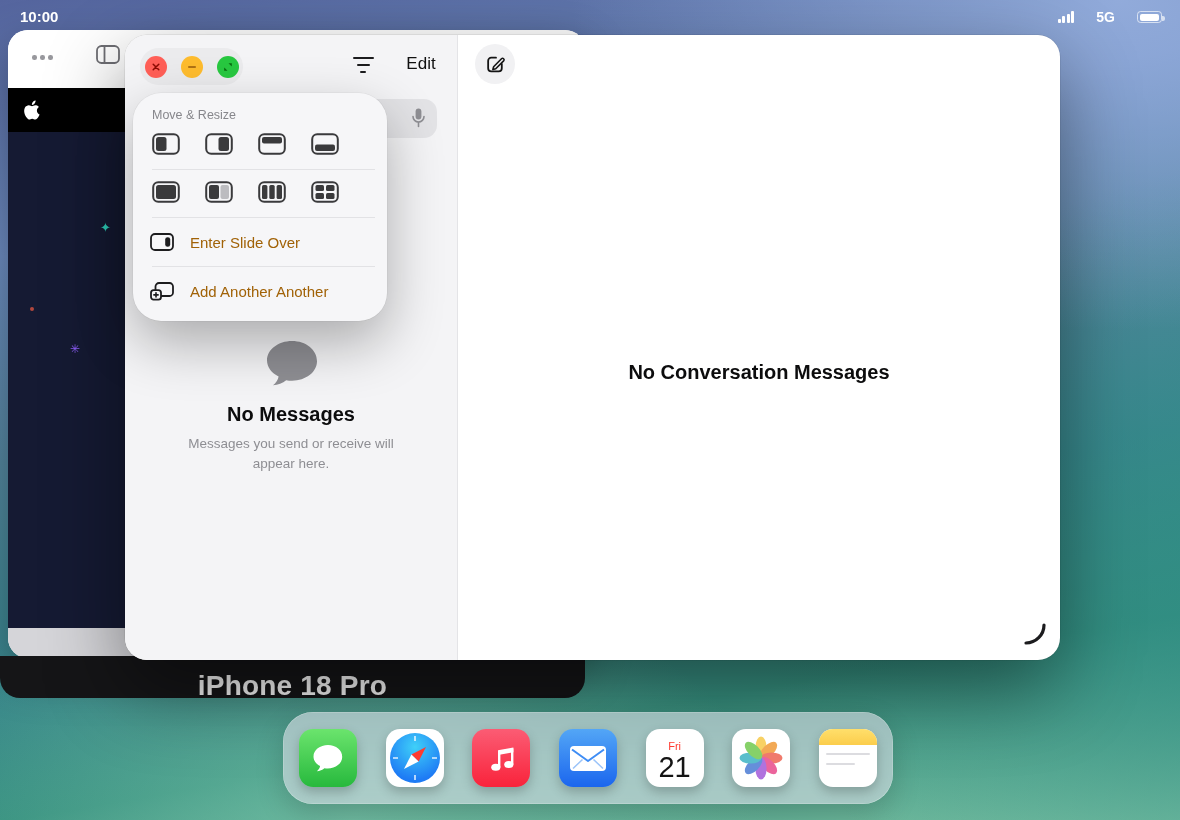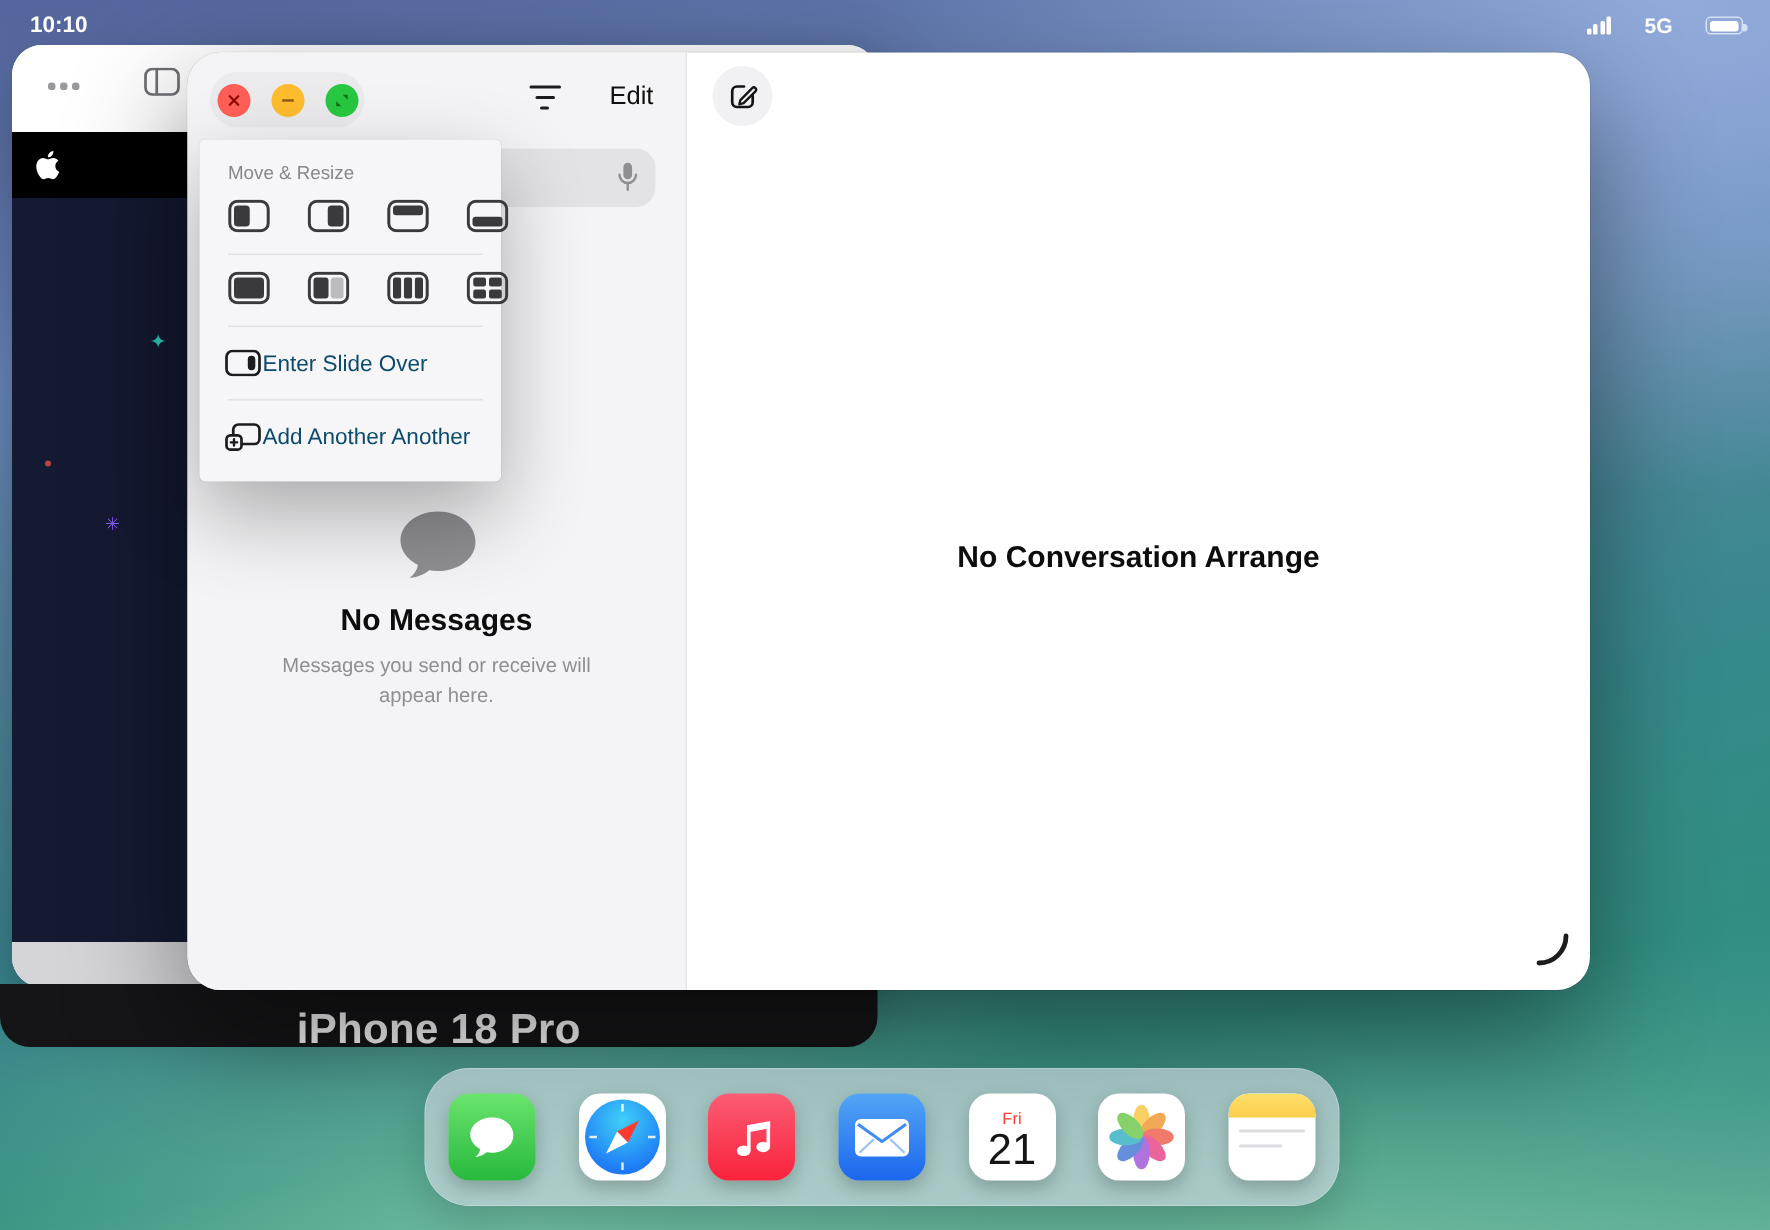--- a/index.html
+++ b/index.html
@@ -55,28 +55,28 @@
   .search-field{position:absolute; left:25px; top:64px; width:287px; height:39px; background:#e3e3e6; border-radius:13px;}
   .mic{position:absolute; right:11px; top:8px;}
   .empty-bubble{position:absolute; left:139px; top:303px;}
   .empty-title{position:absolute; left:0; top:368px; width:100%; text-align:center; font-size:20px; font-weight:700; color:#0c0c0d;}
   .empty-sub{position:absolute; left:0; top:399px; width:100%; padding:0 47px; text-align:center; font-size:13.5px; line-height:1.5; color:#8e8e93;}
   .compose-btn{position:absolute; left:350px; top:9px; width:40px; height:40px; border-radius:50%; background:#f1f1f3; display:flex; align-items:center; justify-content:center;}
   .detail-title{position:absolute; left:333px; top:326px; width:602px; text-align:center; font-size:20px; font-weight:700; color:#0c0c0d;}
   .resize-corner{position:absolute; right:14px; bottom:11px;}
 
   
-  .menu{left:133px; top:93px; width:201px; background:#f6f6f8; border-radius:4px;
+  .menu{left:133px; top:93px; width:254px; background:#f6f6f8; border-radius:28px;
     box-shadow:0 0 0 .5px rgba(0,0,0,.06), 0 22px 55px rgba(0,0,0,.30); padding:15px 0 5px; z-index:30;}
   .menu-label{font-size:12.5px; color:#86868b; padding-left:19px;}
   .menu-iconrow{display:flex; gap:25px; padding:11px 0 14px 19px;}
   .menu-icon-btn{width:28px; height:22px;}
   .menu-divider{height:1px; background:#e2e2e5; margin:0 12px 0 19px;}
   .menu-label.second{padding-top:13px;}
-  .menu-item{display:flex; align-items:center; gap:1px; padding:15px 14px 15px 17px; font-size:15px; color:#0c4a6e;}
+  .menu-item{display:flex; align-items:center; gap:16px; padding:15px 14px 15px 17px; font-size:15px; color:#a16207;}
 
   
   .dock{left:283px; top:712px; width:610px; height:92px; border-radius:30px;
     background:rgba(214,219,228,.62); backdrop-filter:blur(18px);
     box-shadow:0 10px 28px rgba(0,0,0,.18), inset 0 0 0 .5px rgba(255,255,255,.35);
     display:flex; align-items:center; justify-content:space-between; padding:0 16px; z-index:20;}
   .dock-icon{position:relative; width:58px; height:58px; border-radius:14px; overflow:hidden;
     box-shadow:0 5px 12px rgba(0,0,0,.22); display:flex; align-items:center; justify-content:center;}
   .di-messages{background:linear-gradient(180deg,#6be46d 0%,#27b93d 100%);}
   .di-safari{background:#fff;}
@@ -171,21 +171,21 @@
       <div class="empty-sub">Messages you send or receive will appear here.</div>
     </div>
 
     <div class="compose-btn">
       <svg width="21" height="21" viewBox="0 0 20 20">
         <path d="M10.5 3.5 H6 a3 3 0 0 0 -3 3 v7 a3 3 0 0 0 3 3 h7 a3 3 0 0 0 3 -3 V9.5" fill="none" stroke="#141414" stroke-width="1.7" stroke-linecap="round"></path>
         <path d="M8.2 12.1 L15.7 4.5 a1.45 1.45 0 0 1 2.05 2.05 L10.2 14.1 l-2.7 .7 z" fill="none" stroke="#141414" stroke-width="1.5" stroke-linejoin="round"></path>
       </svg>
     </div>
 
-    <div class="detail-title">No Conversation Arrange</div>
+    <div class="detail-title">No Conversation Messages</div>
 
     <div class="resize-corner">
       <svg width="22" height="22" viewBox="0 0 22 22">
           <path d="M2 20 A18 18 0 0 0 20 2" fill="none" stroke="#1c1c1e" stroke-width="3.2" stroke-linecap="round"></path>
         </svg>
     </div>
   </div>
 
   <div class="abs menu">
     <div class="menu-label">Move &amp; Resize</div>
@@ -321,21 +321,21 @@
         </g>
       </svg>
     </div>
     <div class="dock-icon di-notes">
       <div class="notes-band"></div>
       <div class="notes-line" style="top:24px"></div>
       <div class="notes-line" style="top:34px; left:7px; right:22px;"></div>
     </div>
   </div>
 
-  <div class="abs status-time">10:10</div>
+  <div class="abs status-time">10:00</div>
   <div class="abs status-right">
     <div class="sig">
       <i style="height:4.5px"></i>
         <i style="height:7px"></i>
         <i style="height:9.5px"></i>
         <i style="height:12px"></i>
     </div>
     <span class="status-5g">5G</span>
     <div class="battery">
       <div class="fill"></div>

